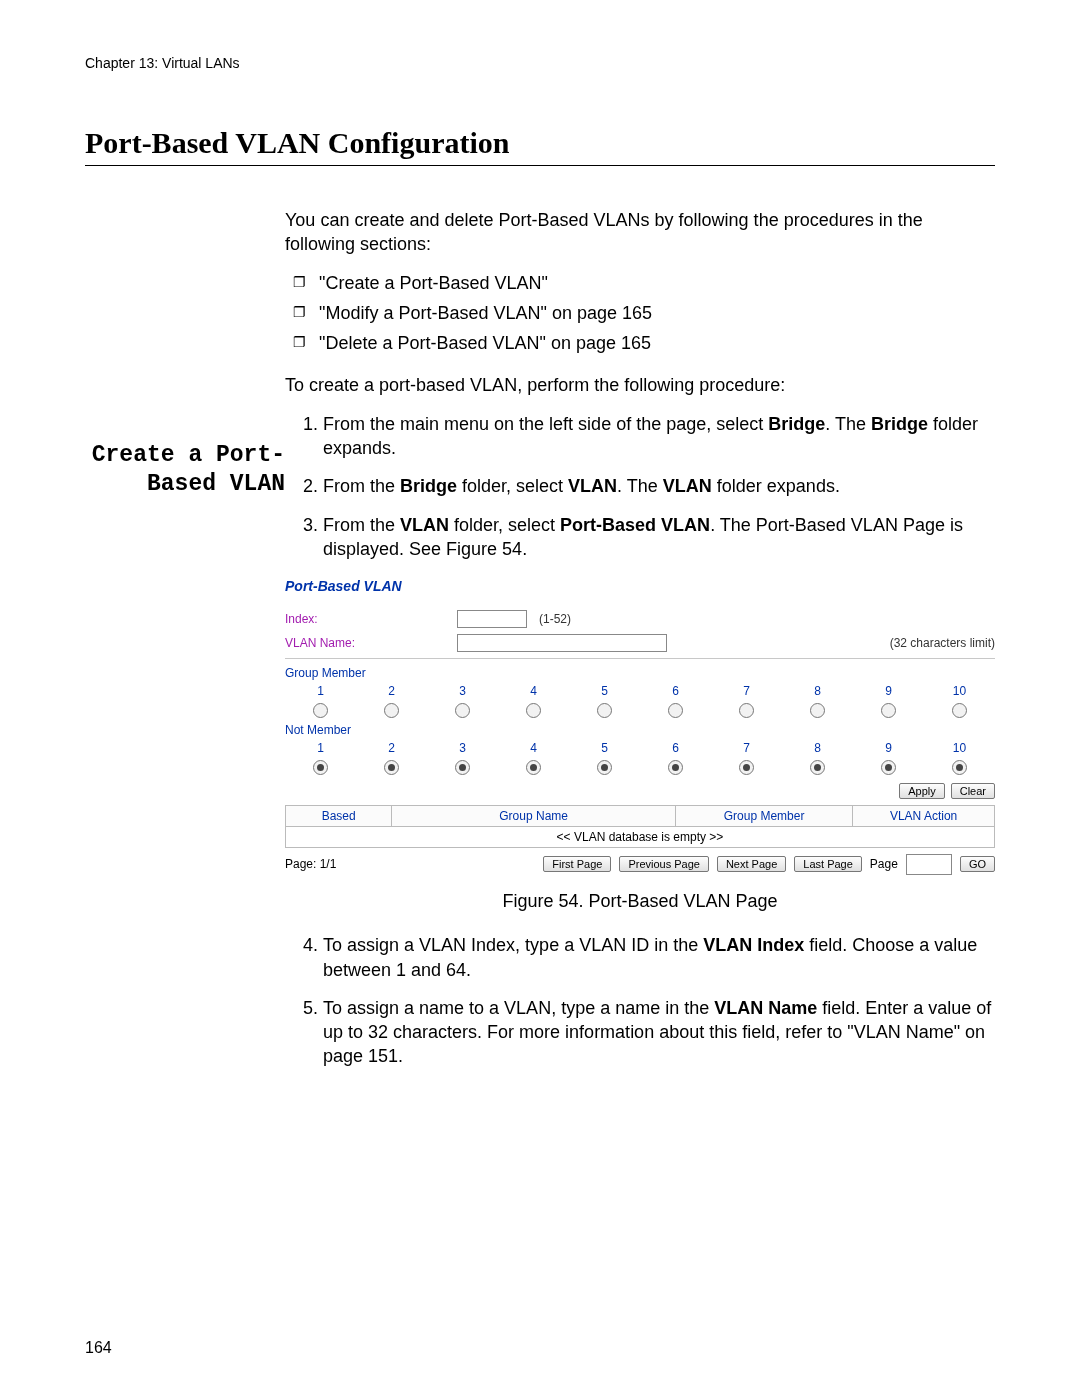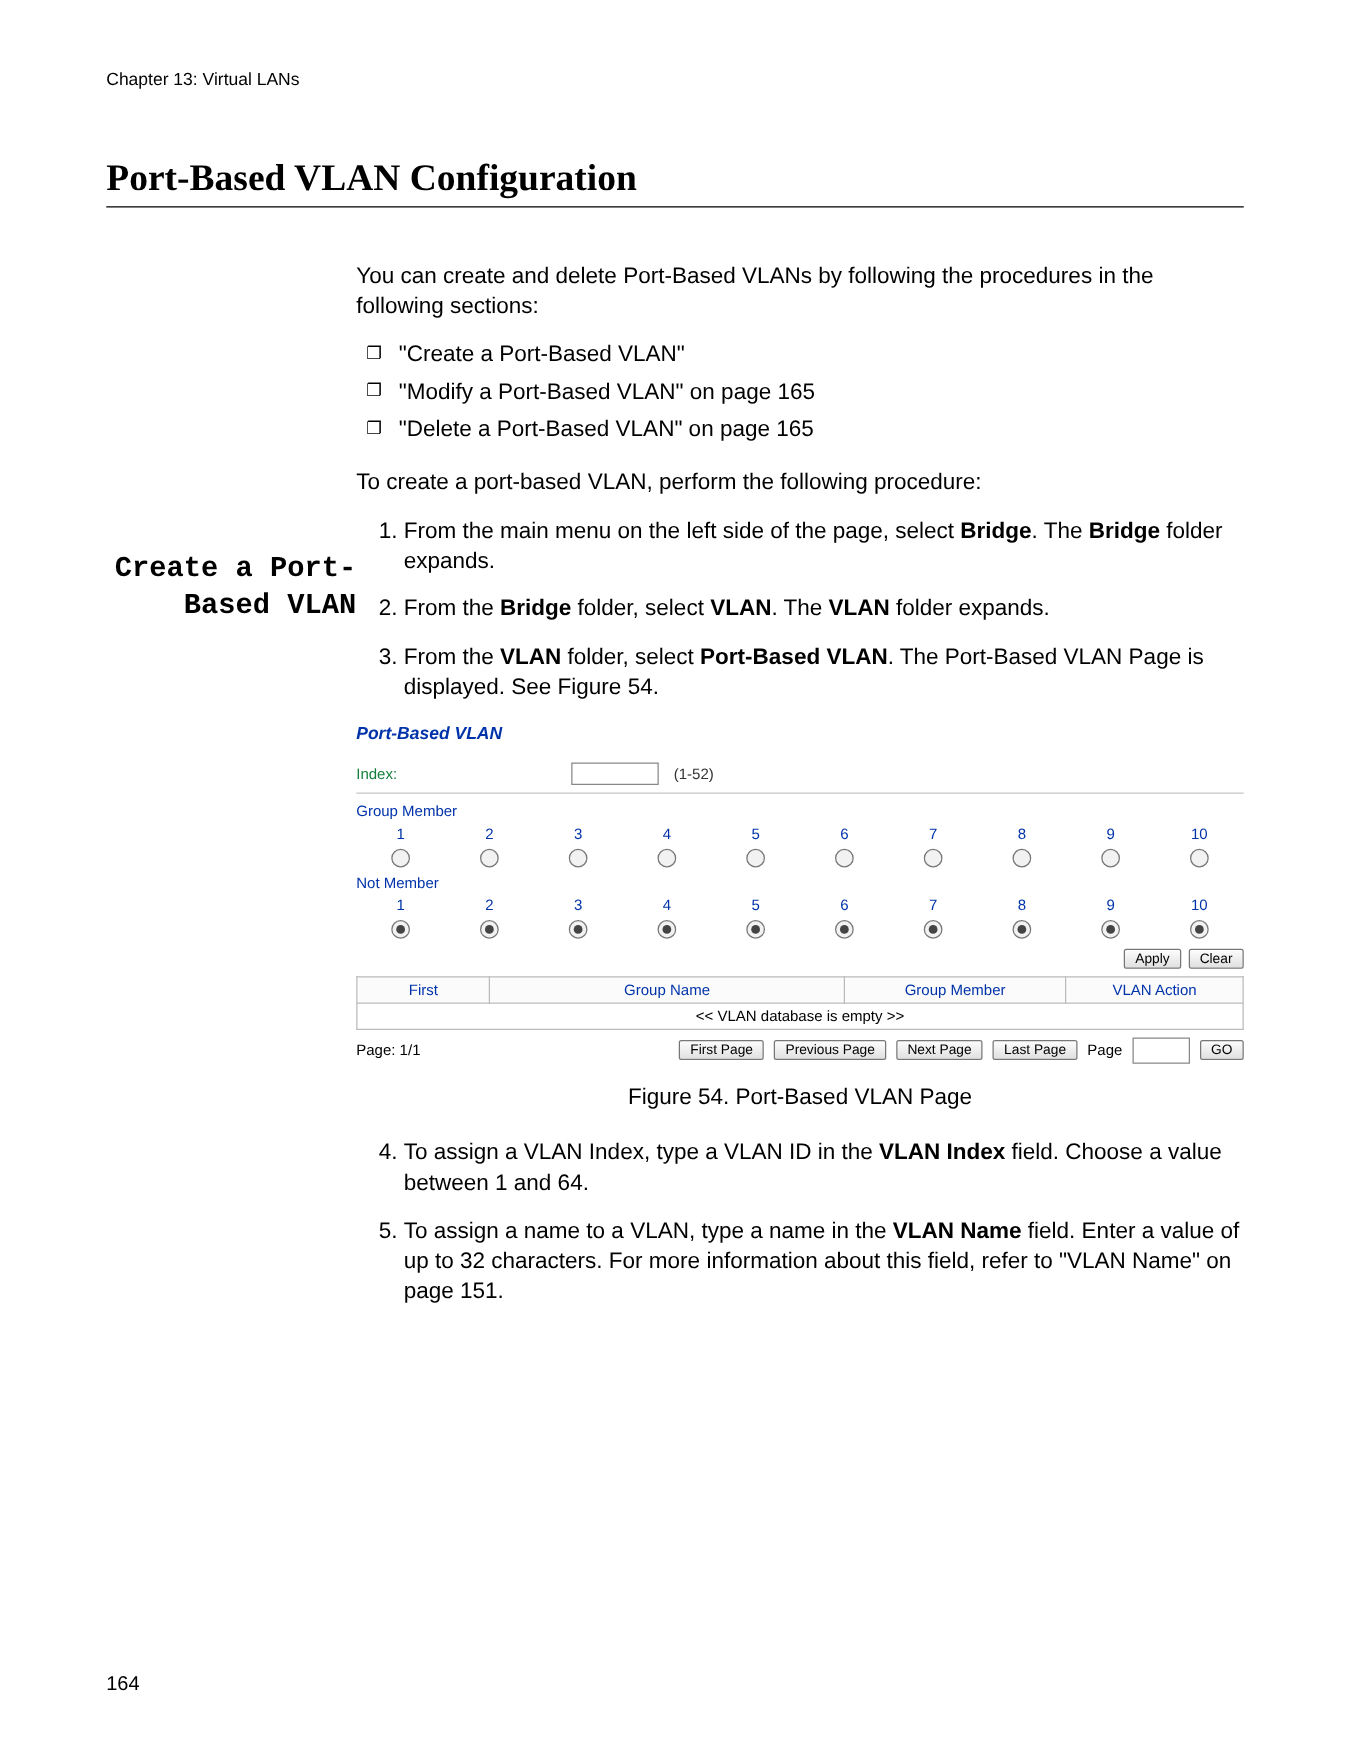--- a/index.html
+++ b/index.html
@@ -98,21 +98,21 @@
     font-size: 14px;
     margin-bottom: 14px;
   }
   .form-row {
     display: flex;
     align-items: center;
     gap: 12px;
     margin-bottom: 6px;
   }
   .form-label {
-    color: #15803d;
+    color: #a21caf;
     width: 160px;
   }
   .form-input {
     height: 18px;
     border: 1px solid #888;
     background: #fff;
     box-sizing: border-box;
     padding: 0 2px;
     font-size: 12px;
   }
@@ -248,20 +248,25 @@
         </li>
       </ol>
 
       <div class="vlan-panel">
         <div class="vlan-title">Port-Based VLAN</div>
 
         <div class="form-row">
           <span class="form-label">Index:</span>
           <input class="form-input" style="width: 70px;">
           <span class="hint">(1-52)</span>
+        </div>
+        <div class="form-row">
+          <span class="form-label">VLAN Name:</span>
+          <input class="form-input" style="width: 210px;">
+          <span class="hint" style="margin-left:auto">(32 characters limit)</span>
         </div>
         <hr class="hr-line">
 
         <div class="port-section-label">Group Member</div>
         <div class="port-grid">
           <div class="hdr">1</div>
           <div class="hdr">2</div>
           <div class="hdr">3</div>
           <div class="hdr">4</div>
           <div class="hdr">5</div>
@@ -307,21 +312,21 @@
         </div>
 
         <div class="btn-row">
           <button class="ui-btn">Apply</button>
           <button class="ui-btn">Clear</button>
         </div>
 
         <table class="vlan-table">
           <tbody>
               <tr>
-            <th style="width:15%">First</th>
+            <th style="width:15%">Based</th>
             <th style="width:40%">Group Name</th>
             <th style="width:25%">Group Member</th>
             <th style="width:20%">VLAN Action</th>
           </tr>
           <tr>
             <td colspan="4">&lt;&lt; VLAN database is empty &gt;&gt;</td>
           </tr>
         </tbody>
           </table>
 

